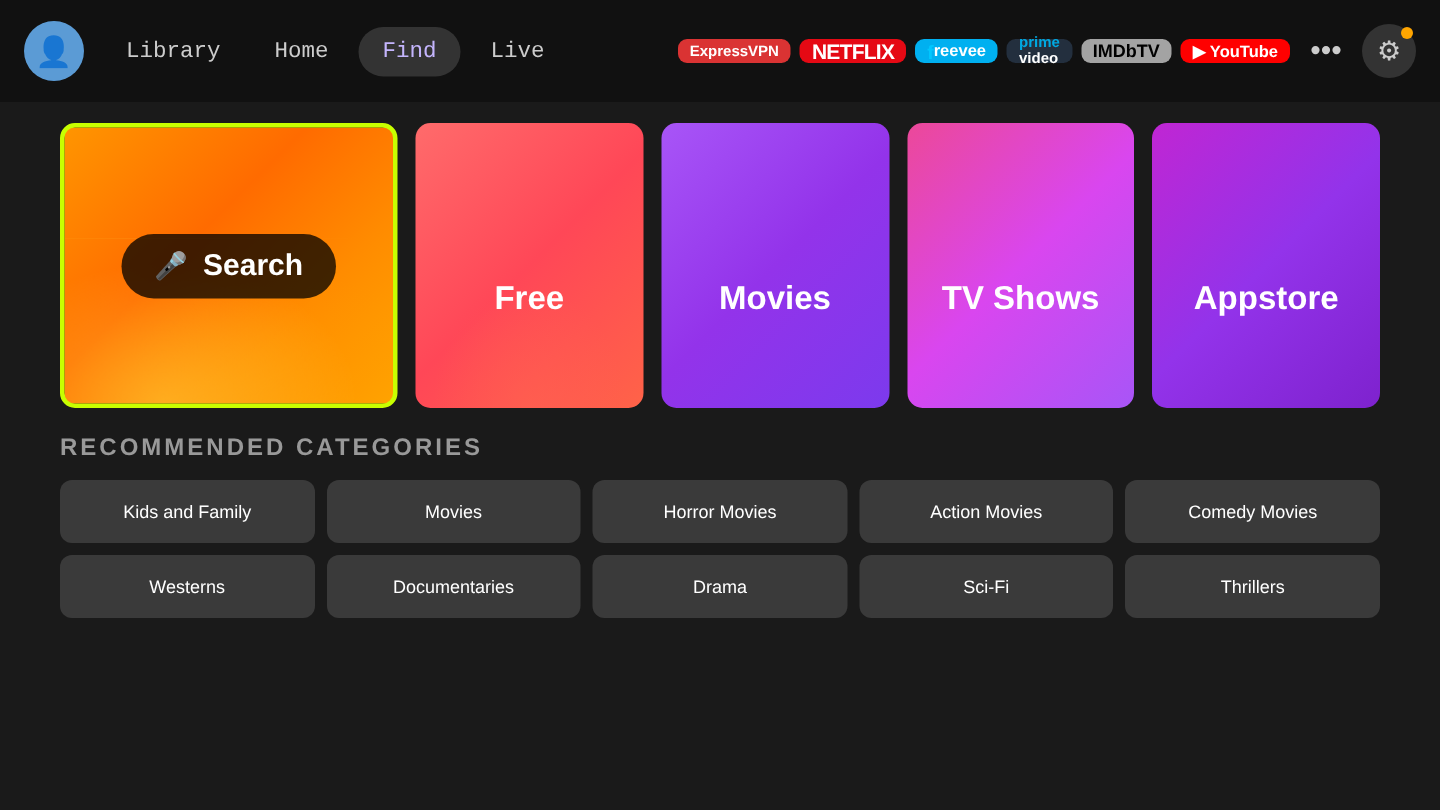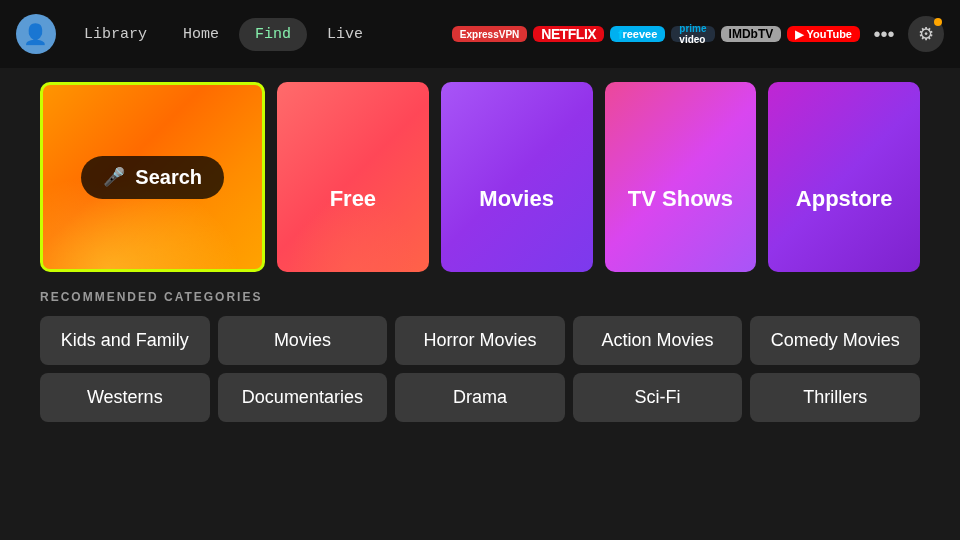--- a/index.html
+++ b/index.html
@@ -39,21 +39,21 @@
       padding: 8px 16px;
       border-radius: 20px;
       font-size: 15px;
       color: #ccc;
       cursor: pointer;
       white-space: nowrap;
       font-family: Liberation Mono, monospace;
     }
     .nav-link.active {
       background: #333;
-      color: #86efac;
+      color: #c4b5fd;
     }
     .nav-apps {
       display: flex;
       align-items: center;
       gap: 6px;
       margin-left: auto;
     }
     .app-badge {
       height: 16px;
       border-radius: 6px;
@@ -164,42 +164,42 @@
     .tile-label {
       z-index: 2;
       font-size: 22px;
       font-weight: bold;
       color: white;
       margin-top: 43px;
     }
 
     
     .section-title {
-      font-size: 12px;
+      font-size: 16px;
       letter-spacing: 2px;
       color: #999;
       margin-bottom: 12px;
       font-weight: 600;
     }
     .categories-grid {
       display: flex;
       flex-direction: column;
       gap: 8px;
     }
     .categories-row {
       display: flex;
       gap: 8px;
     }
     .cat-btn {
       flex: 1;
       background: #3a3a3a;
       border: none;
       border-radius: 8px;
       color: white;
-      font-size: 18px;
+      font-size: 12px;
       padding: 14px 10px;
       cursor: pointer;
       text-align: center;
     }
   </style>
 </head>
 <body>
 
 <nav class="top-nav">
   <div class="avatar">

